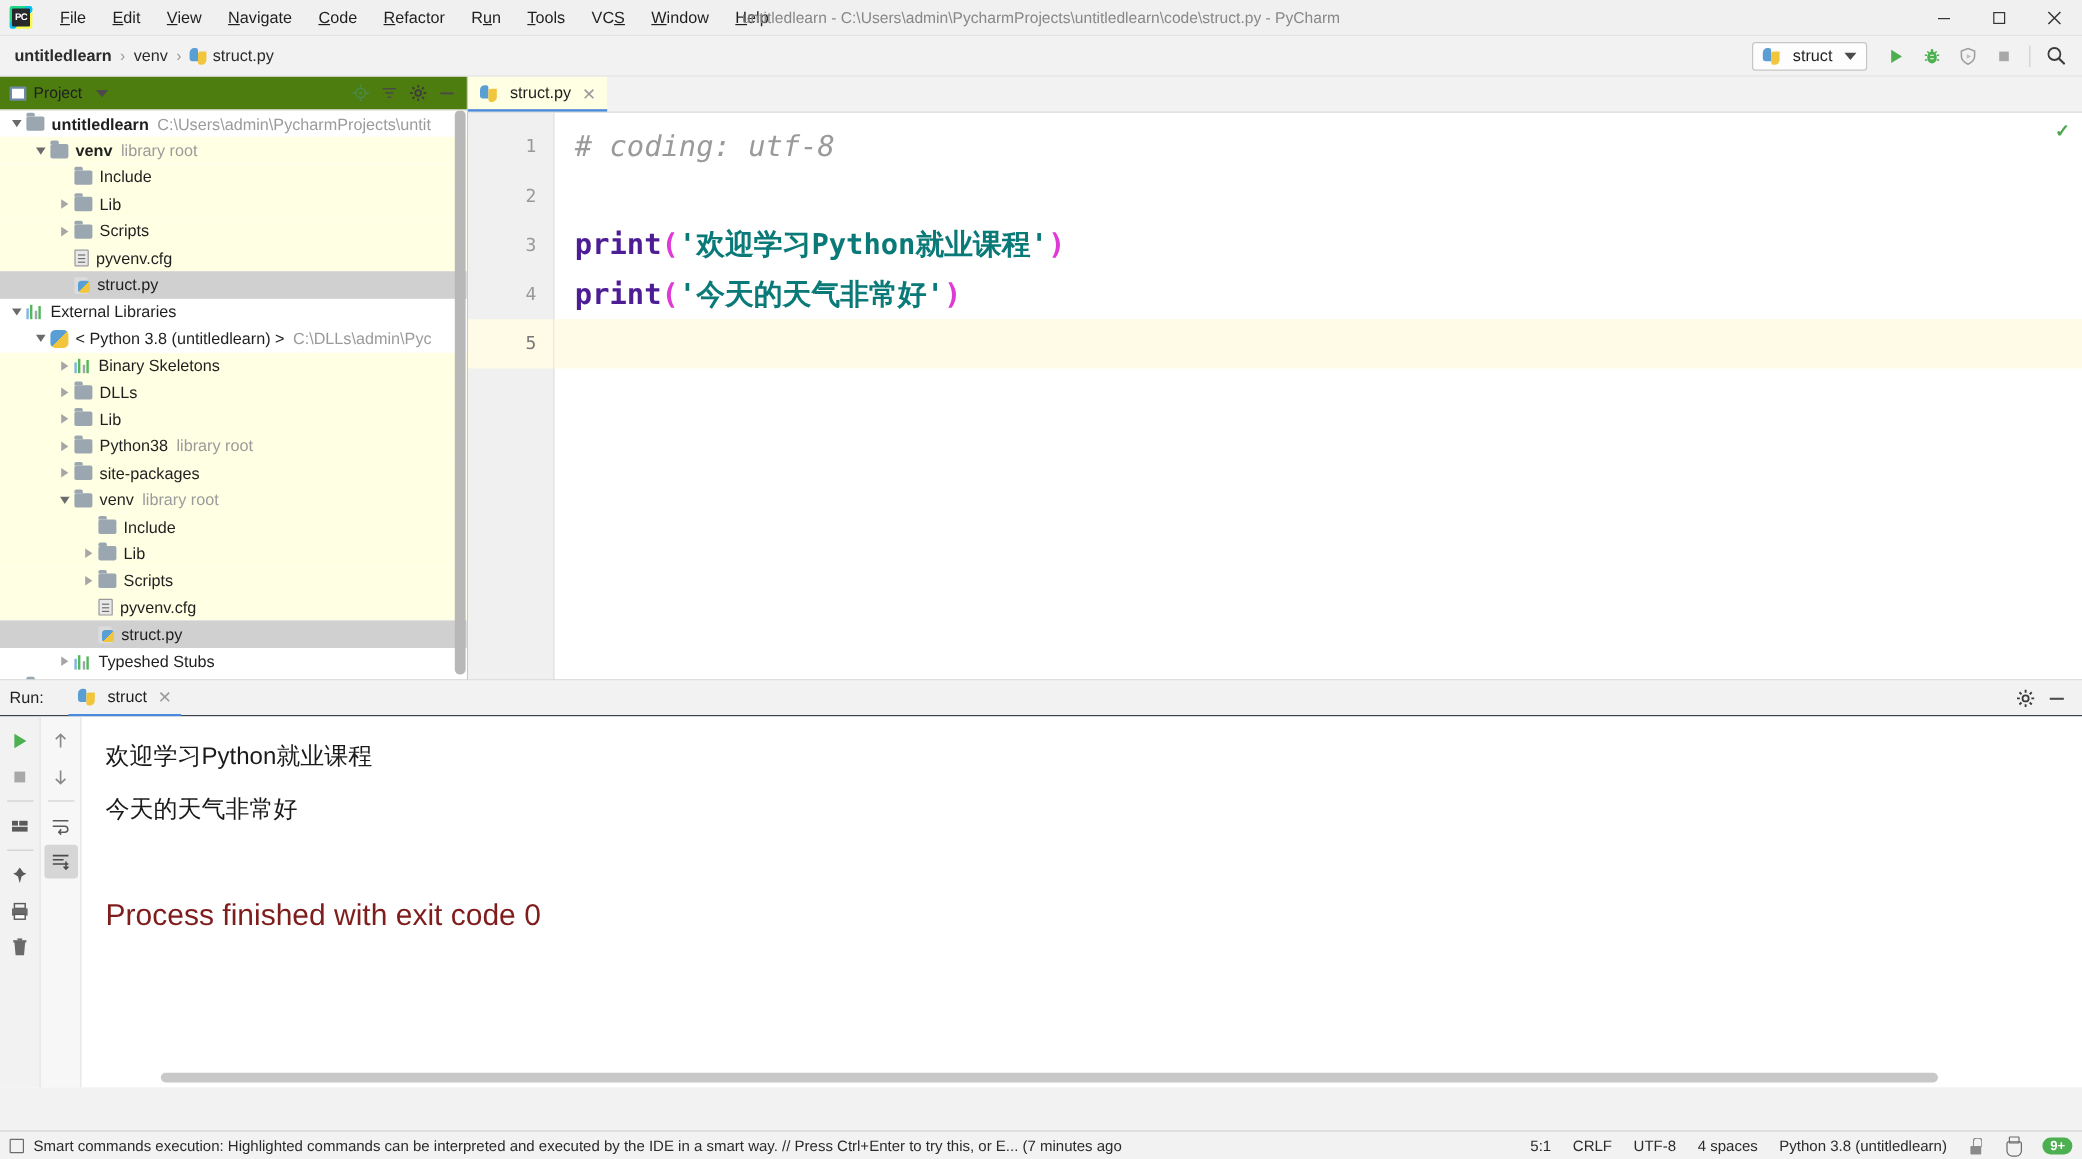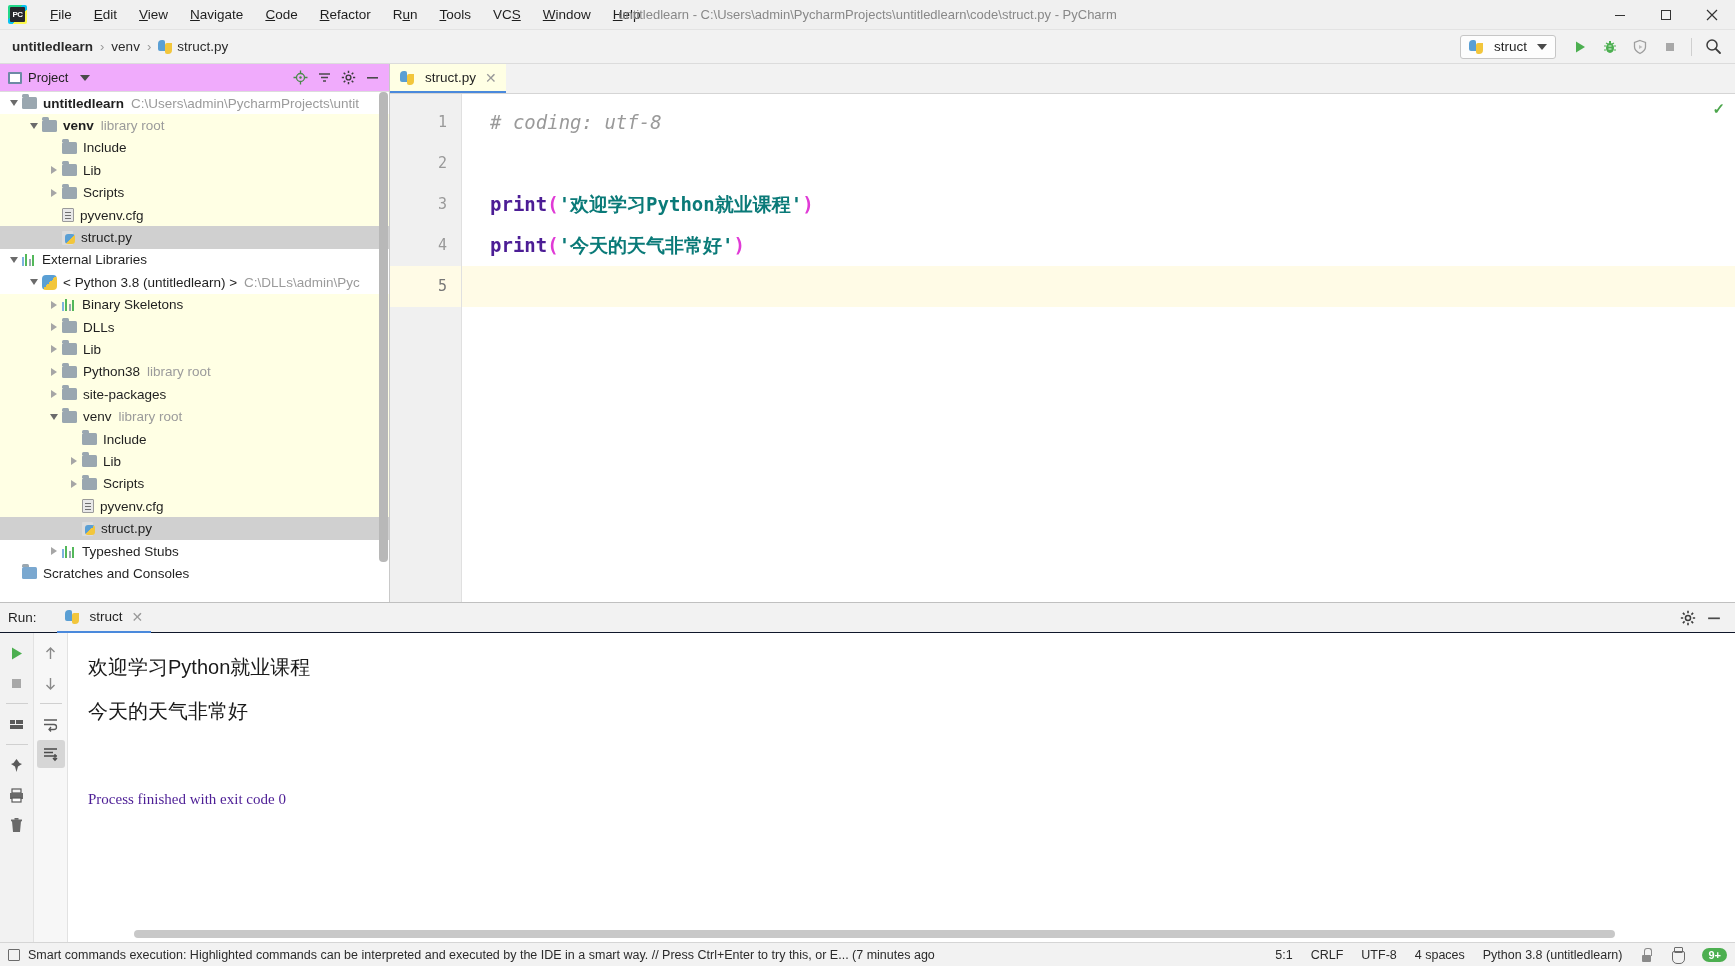--- a/index.html
+++ b/index.html
@@ -79,21 +79,21 @@
   .tb-btn { width: 28px; height: 26px; display: flex; align-items: center; justify-content: center; border-radius: 3px; }
   .tb-sep { width: 1px; height: 18px; background: #cfcfcf; margin: 0 5px; }
 
   
   .main { flex: 1 1 auto; display: flex; min-height: 0; position: relative; }
   .leftcol { width: 390px; flex: 0 0 390px; display: flex; flex-direction: column; border-right: 1px solid #c9c9c9; background: #fff; min-height: 0;}
   .rightcol { flex: 1 1 auto; display: flex; flex-direction: column; min-width: 0; background: #fff; }
 
   
   .proj-header {
-    height: 28px; flex: 0 0 28px; display: flex; align-items: center; background: #f0abfc;
+    height: 28px; flex: 0 0 28px; display: flex; align-items: center; background: #4d7c0f;
     border-bottom: 1px solid #dcdcdc; padding-left: 8px;
   }
   .proj-title { font-size: 13px; color: #1f1f1f; display: flex; align-items: center; gap: 6px; }
   .proj-icon { width: 14px; height: 12px; border: 2px solid #6e8aa5; border-radius: 1px; background: #fff; }
   .proj-header-right { margin-left: auto; display: flex; align-items: center; gap: 2px; padding-right: 6px; }
   .hdr-btn { width: 22px; height: 22px; display: flex; align-items: center; justify-content: center; }
 
   
   .tree { flex: 1 1 auto; overflow: hidden; position: relative; background: #fff; font-size: 13.5px; }
   .tnode {
@@ -167,22 +167,22 @@
     width: 72px; flex: 0 0 72px; background: #f0f0f0; border-right: 1px solid #e0e0e0;
     padding-top: 8px; text-align: right;
   }
   .gln {
     height: 41px; line-height: 41px; padding-right: 14px;
     font-family: "DejaVu Sans Mono", monospace; font-size: 15px; color: #999;
   }
   .gln.cur { background: #fffbe6; color: #777; }
   .codearea { flex: 1 1 auto; padding-top: 8px; position: relative; min-width: 0; }
   .cline {
-    height: 41px; line-height: 41px; padding-left: 28px;
-    font-family: "DejaVu Sans Mono", monospace; font-size: 19px; white-space: pre;
+    height: 41px; line-height: 41px; padding-left: 17px;
+    font-family: "DejaVu Sans Mono", monospace; font-size: 24px; white-space: pre;
   }
   .cline.cur { background: #fffbe6; }
   .c-comment { color: #9a9a9a; font-style: italic; }
   .c-fn { color: #4c1d95; font-weight: bold; }
   .c-paren { color: #e03ad6; font-weight: bold; }
   .c-str { color: #0a7a78; font-weight: bold; }
   .ed-check { position: absolute; right: 10px; top: 6px; color: #4ca64c; font-size: 15px; font-weight: bold; }
 
   
   .runpanel { height: 340px; flex: 0 0 340px; display: flex; flex-direction: column; background: #fff; border-top: 1px solid #c0c0c0; }
@@ -205,29 +205,29 @@
   .rt-sep { width: 22px; height: 1px; background: #d0d0d0; margin: 4px 0; }
   .run-toolbar2 {
     width: 34px; flex: 0 0 34px; background: #f7f7f7; display: flex; flex-direction: column;
     align-items: center; padding-top: 6px; gap: 2px; border-right: 1px solid #e2e2e2;
   }
   .rt-btn.active { background: #d6d6d6; }
   .console {
     flex: 1 1 auto; background: #fff; padding: 12px 0 0 20px; overflow: hidden; position: relative; min-width: 0;
   }
   .cons-line { font-size: 20px; color: #1a1a1a; line-height: 44px; white-space: pre; }
-  .cons-line.mono { font-family: Liberation Serif, serif; color: #4c1d95; font-size: 15px; }
+  .cons-line.mono { font-family: Liberation Sans, sans-serif; color: #7f1d1d; font-size: 25px; }
   .cons-scroll-h {
     position: absolute; left: 66px; right: 120px; bottom: 4px; height: 8px; background: #c8c8c8; border-radius: 4px;
   }
 
   
   .statusbar {
     height: 24px; flex: 0 0 24px; background: #f2f2f2; border-top: 1px solid #d5d5d5;
-    display: flex; align-items: center; padding: 0 8px; font-size: 12.5px; color: #2b2b2b; gap: 0;
+    display: flex; align-items: center; padding: 0 8px; font-size: 12.5px; color: #2b2b2b; gap: 0; margin-top: 36px;
   }
   .sb-msgicon { width: 12px; height: 12px; border: 1.5px solid #6b6b6b; border-radius: 1px; margin-right: 8px; flex: 0 0 12px; }
   .sb-msg { white-space: nowrap; overflow: hidden; }
   .sb-right { margin-left: auto; display: flex; align-items: center; gap: 18px; white-space: nowrap; }
   .sb-lock { width: 13px; height: 14px; position: relative; }
   .sb-lock::before { content:""; position:absolute; left:2px; bottom:0; width:9px; height:7px; background:#8a8a8a; border-radius:1px; }
   .sb-lock::after { content:""; position:absolute; left:3.5px; top:0; width:6px; height:7px; border:1.5px solid #8a8a8a; border-bottom:none; border-radius:3px 3px 0 0; }
   .sb-badge {
     background: #4caf50; color: #fff; border-radius: 9px; font-size: 11px; padding: 1px 6px; font-weight: bold;
   }

